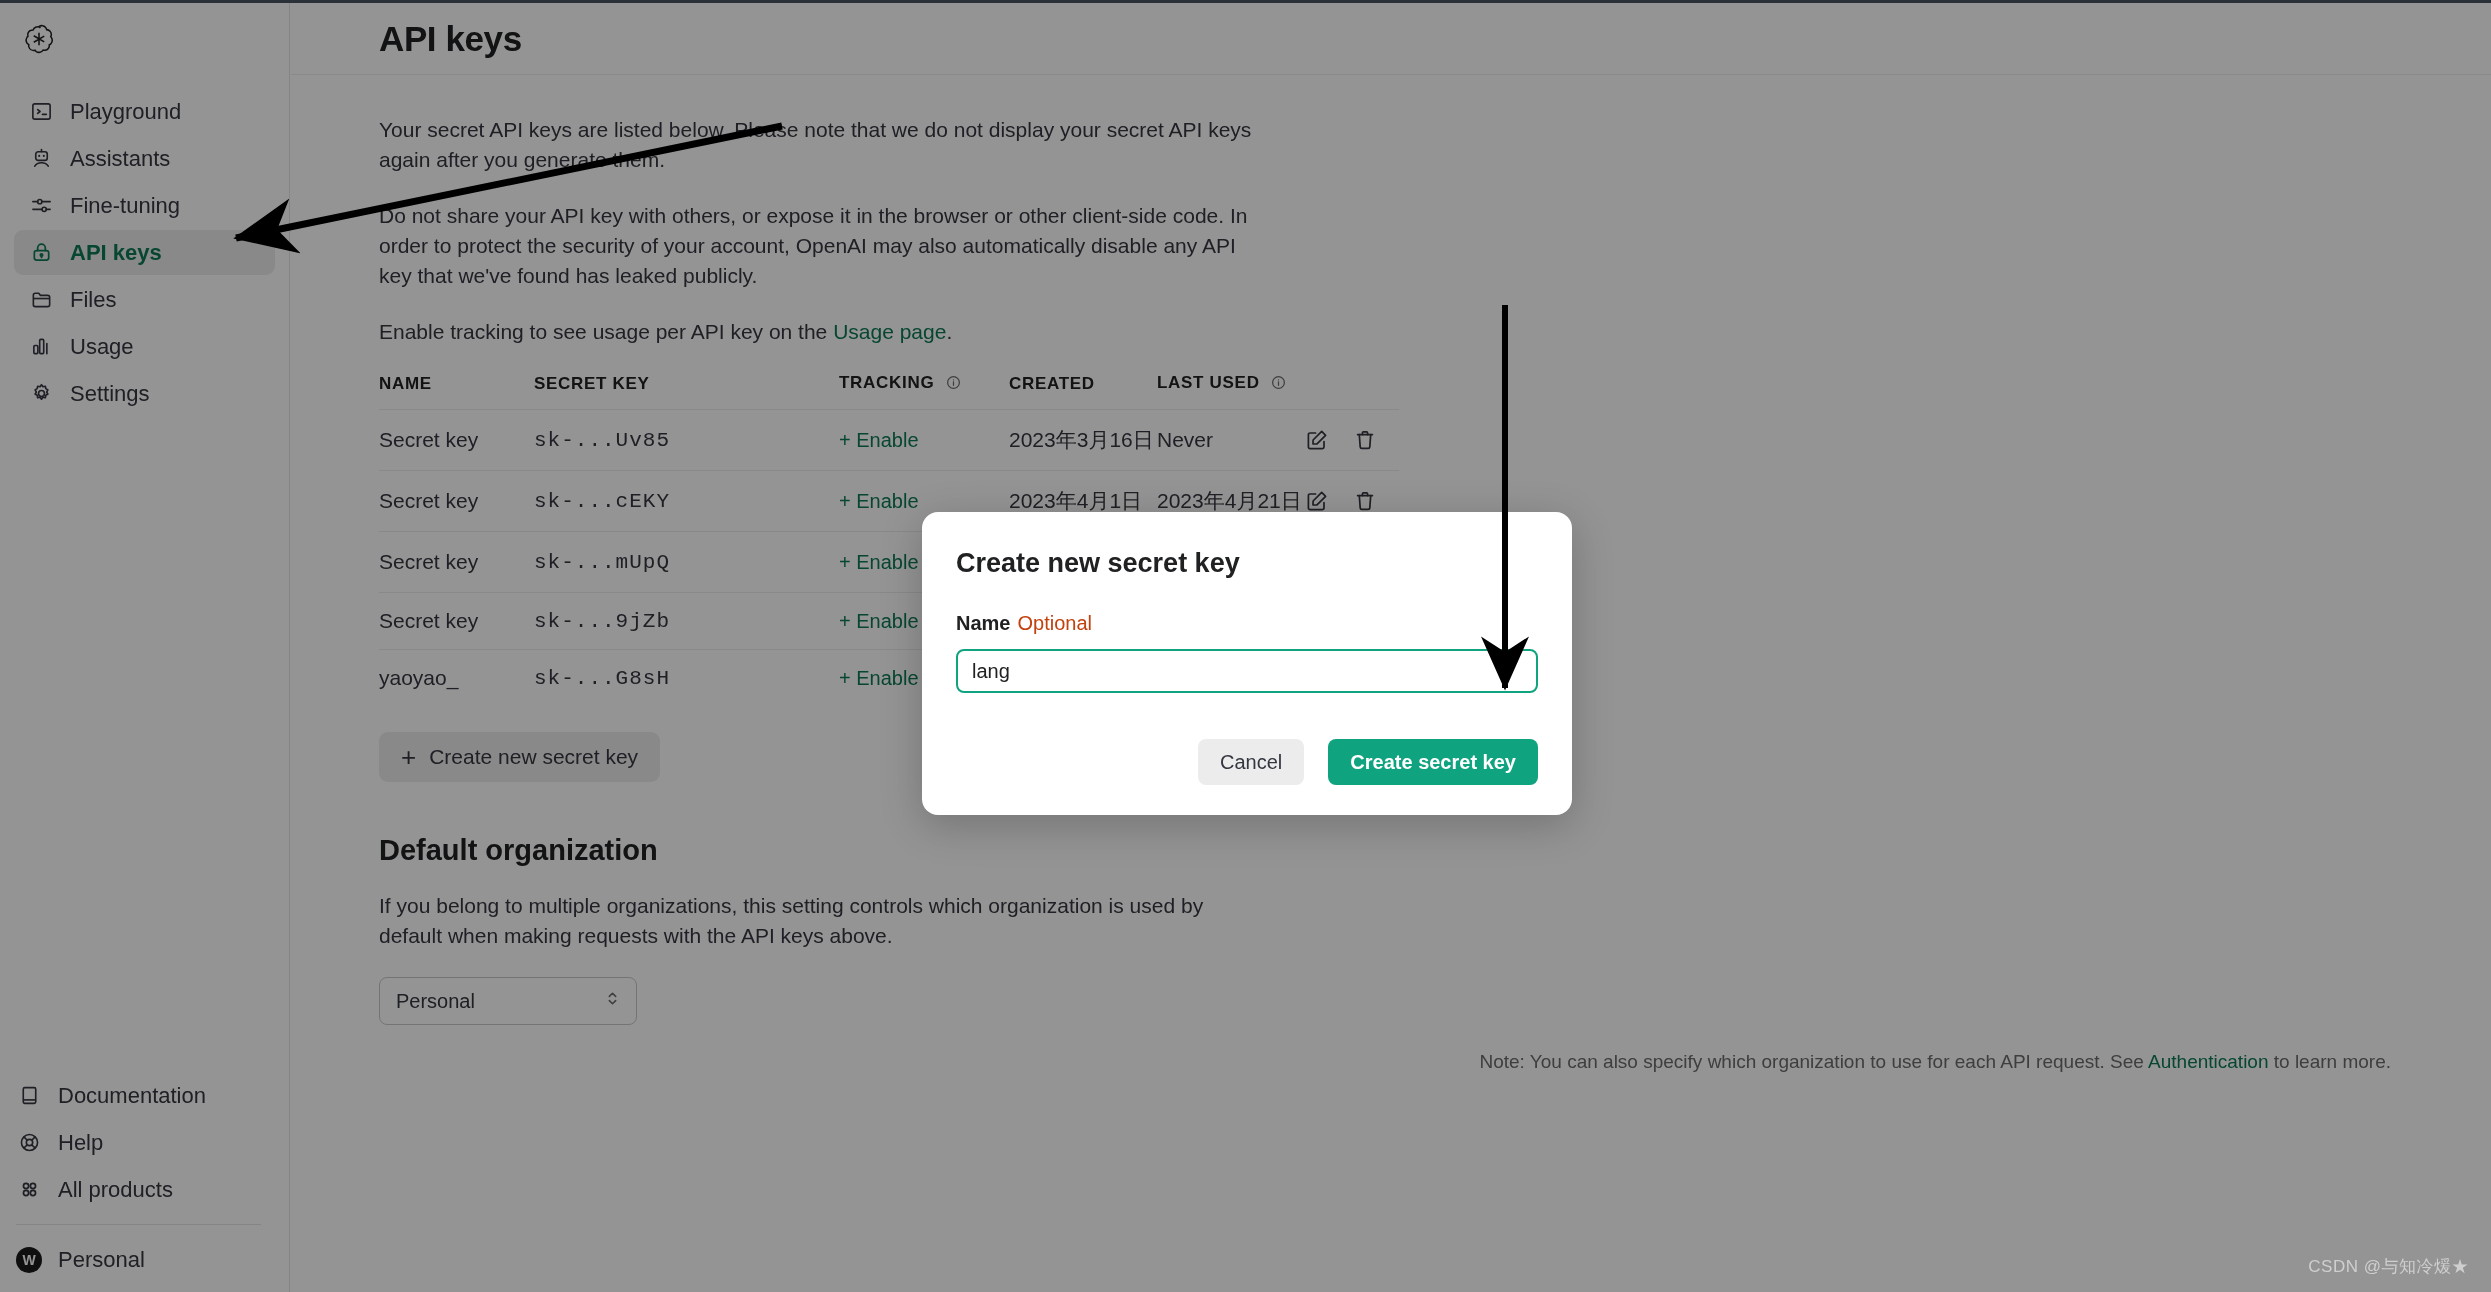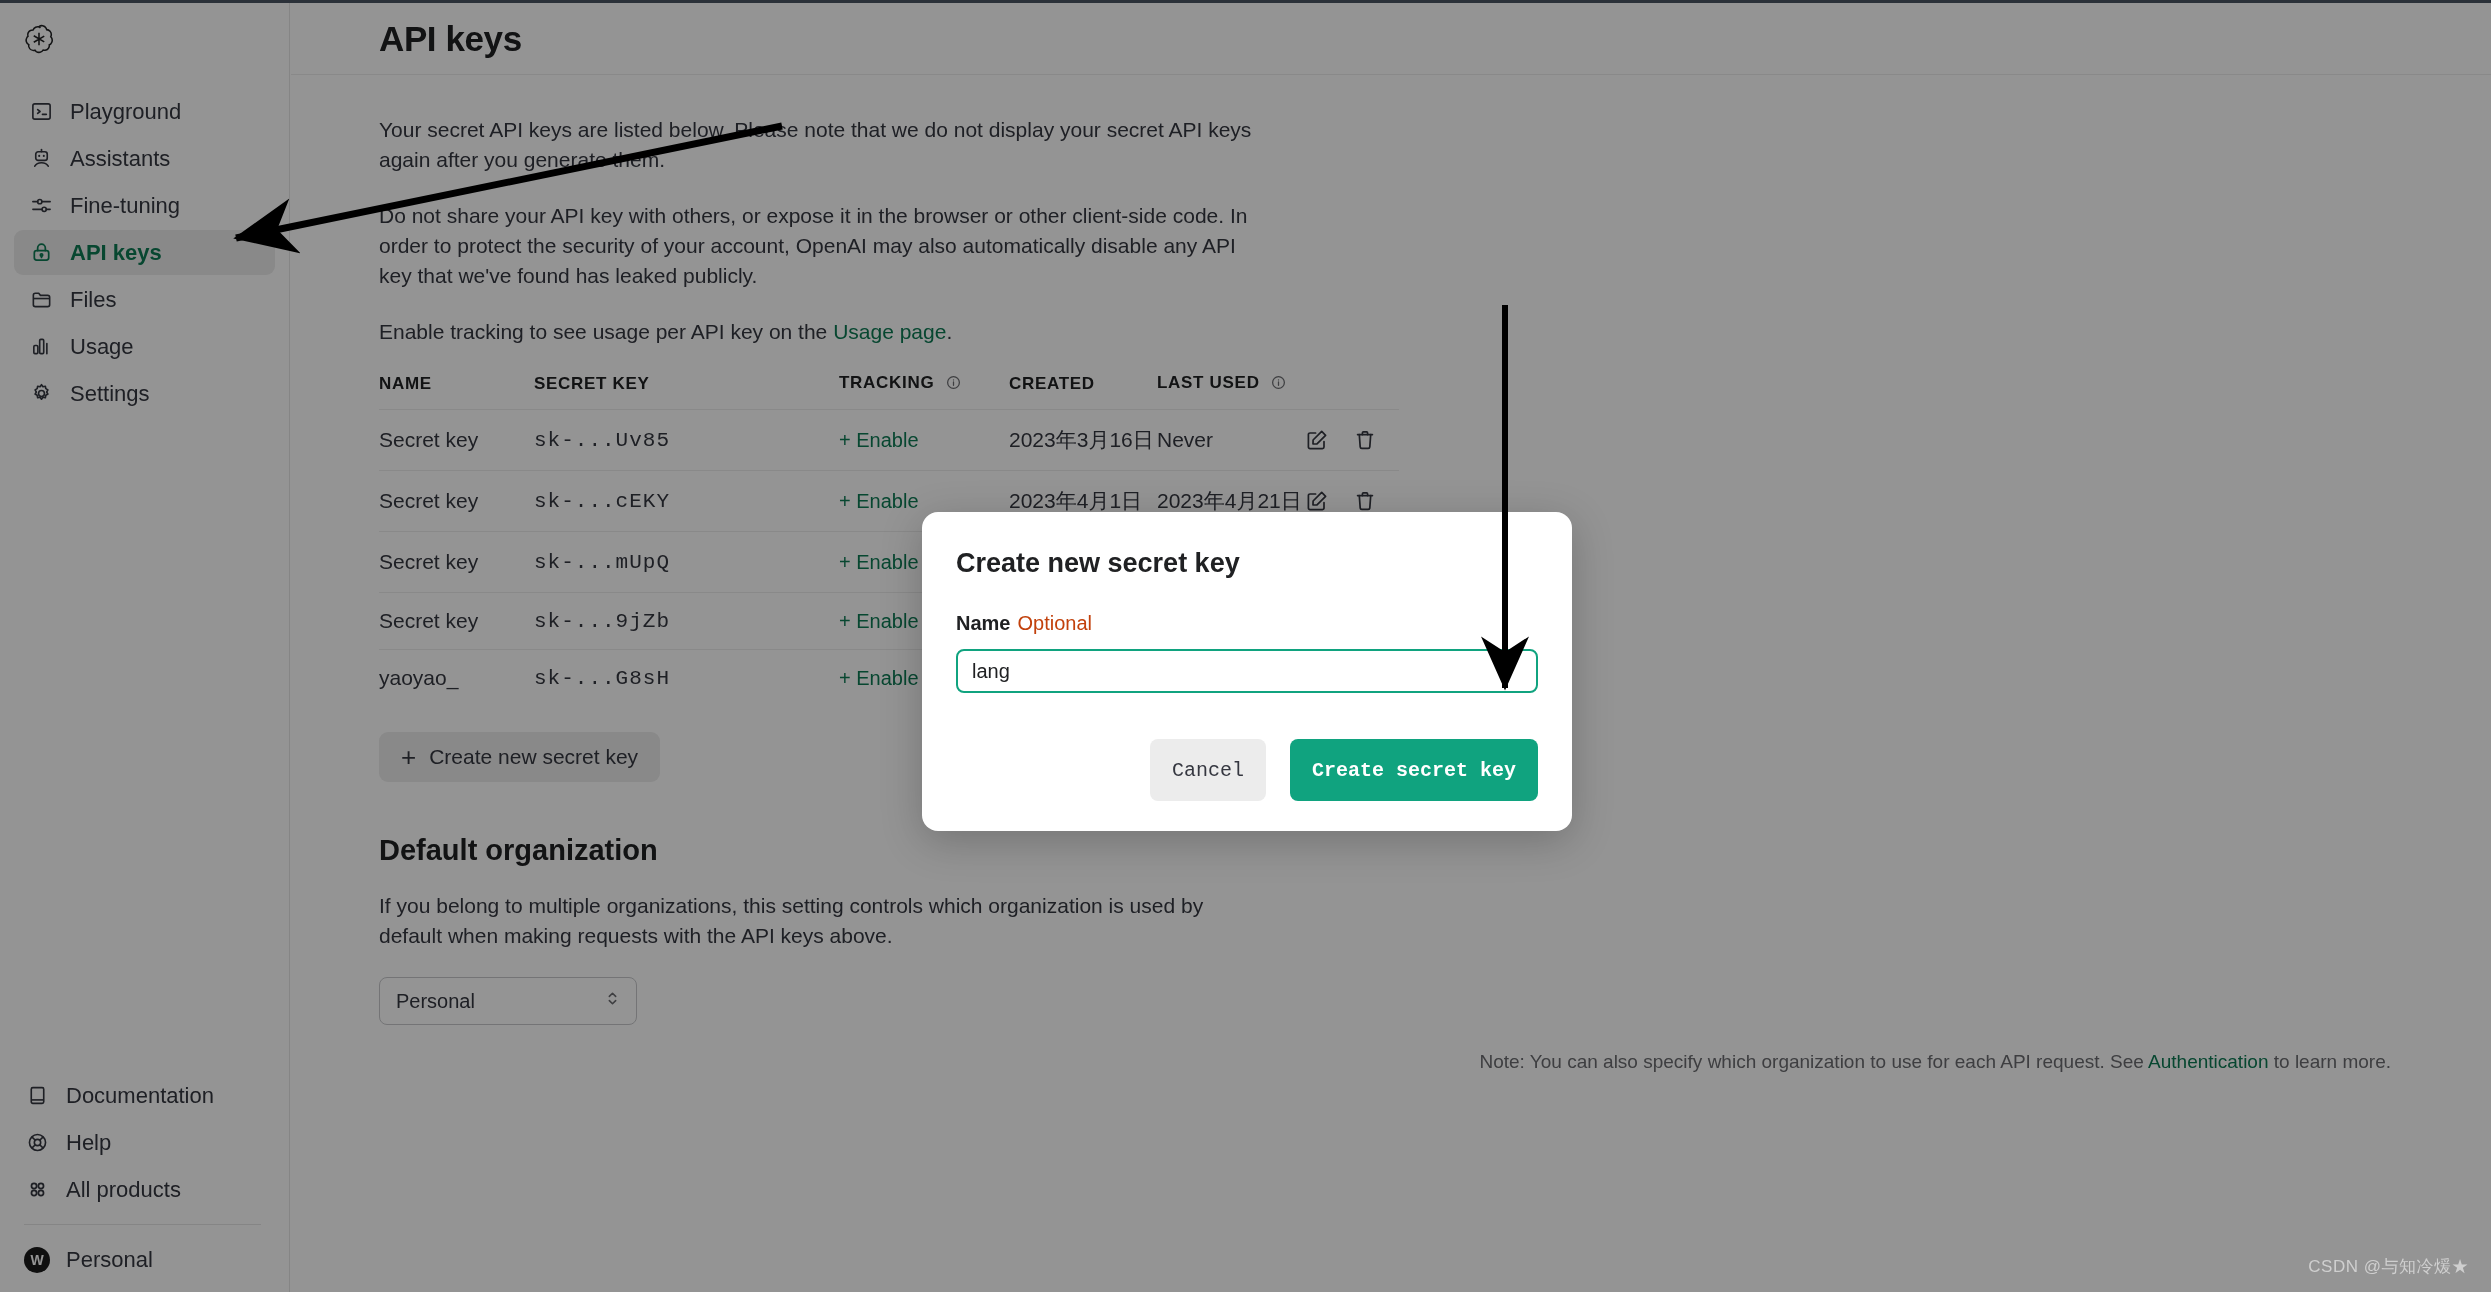--- a/index.html
+++ b/index.html
@@ -30,21 +30,21 @@
     color:#353740; font-size:22px; line-height:1;
     cursor:pointer; white-space:nowrap;
   }
   .nav-item .ico { width:26px; height:26px; display:flex; align-items:center; justify-content:center; flex:none; }
   .nav-item .ico svg { display:block; }
   .nav-item.active { background:#ececec; color:#0d7a54; font-weight:bold; }
   .nav-item.active .ico svg { stroke:#0d7a54; }
 
   .nav-spacer { flex:1 1 auto; }
 
-  .nav-bottom { display:flex; flex-direction:column; gap:2px; padding:0 14px 10px 10px; }
+  .nav-bottom { display:flex; flex-direction:column; gap:2px; padding:0 14px 10px 2px; }
   .nav-divider { height:1px; background:#e5e5e5; margin:10px 14px 10px 14px; }
 
   .avatar {
     width:26px;height:26px;border-radius:50%;background:#1a1a1a;color:#fff;
     font-size:14px;font-weight:bold;display:flex;align-items:center;justify-content:center;flex:none;
   }
 
   
   .main { position:absolute; top:3px; left:291px; width:2200px; height:1289px; background:#fff; overflow:hidden; }
   .page-header { height:72px; display:flex; align-items:center; padding-left:88px; border-bottom:1px solid #ececec; }
@@ -110,22 +110,22 @@
   .modal-label-row { font-size:20px; margin-bottom:14px; }
   .modal-label { font-weight:bold; color:#202123; }
   .modal-optional { color:#c2410c; margin-left:7px; }
   .modal-input {
     width:100%; height:44px; border:2px solid #10a37f; border-radius:8px;
     padding:0 14px; font-size:20px; color:#202123; outline:none;
     font-family:"Liberation Sans", sans-serif; background:#fff;
   }
   .modal-actions { margin-top:46px; display:flex; justify-content:flex-end; gap:24px; }
   .btn {
-    height:62px; border:none; border-radius:8px; font-size:20px; cursor:pointer;
-    font-family:Liberation Mono, monospace; padding:0 22px; font-weight:bold;
+    height:46px; border:none; border-radius:8px; font-size:20px; cursor:pointer;
+    font-family:Liberation Sans, sans-serif; padding:0 22px; font-weight:bold;
   }
   .btn-cancel { background:#ececec; color:#353740; font-weight:normal; }
   .btn-primary { background:#10a37f; color:#fff; }
 
   
   .annot { position:absolute; inset:0; pointer-events:none; }
 
   .watermark {
     position:absolute; right:22px; bottom:14px; font-size:17px; color:#cfcfcf; letter-spacing:0.5px;
   }

